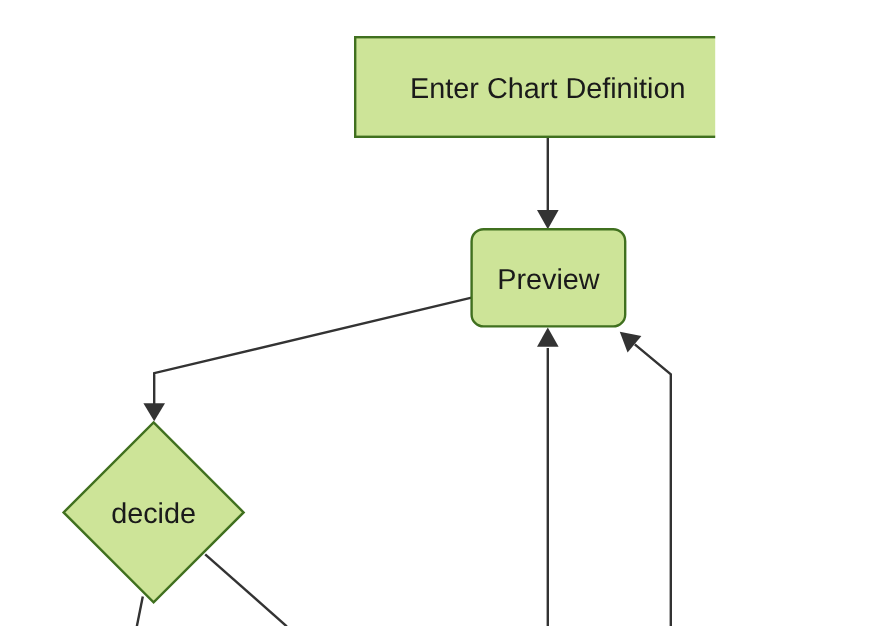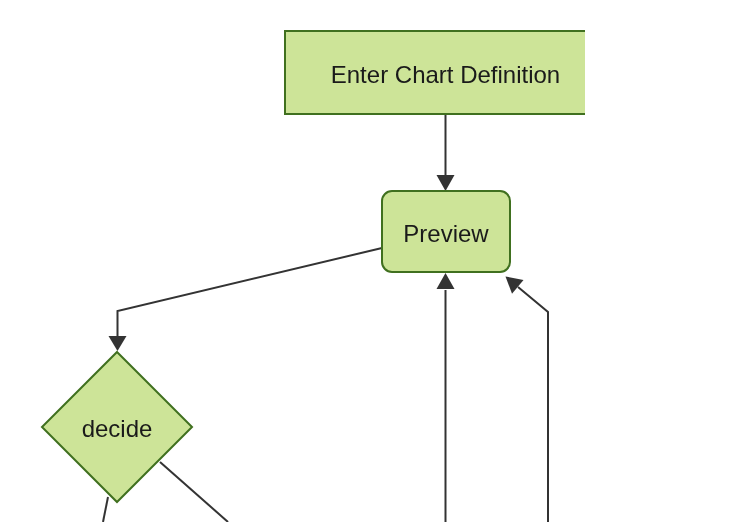--- a/index.html
+++ b/index.html
@@ -6,20 +6,21 @@
     margin: 0;
     padding: 0;
     background: #ffffff;
   }
   .canvas {
     position: relative;
     width: 585px;
     height: 522px;
     overflow: hidden;
     background: #ffffff;
+    margin-left: 11px;
   }
   svg {
     display: block;
   }
   .node-label {
     font-family: "Liberation Sans", "DejaVu Sans", sans-serif;
     font-size: 24px;
   }
   .edge-line {
     fill: none;

